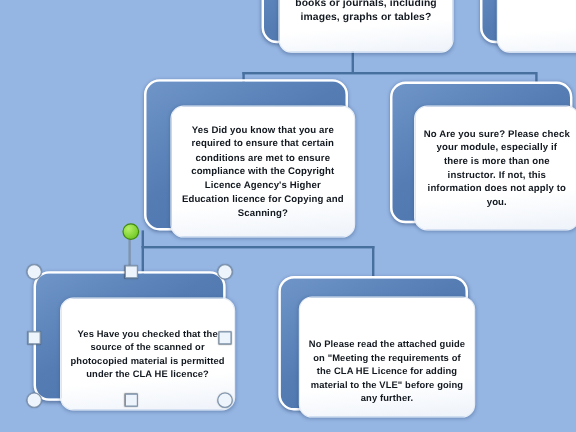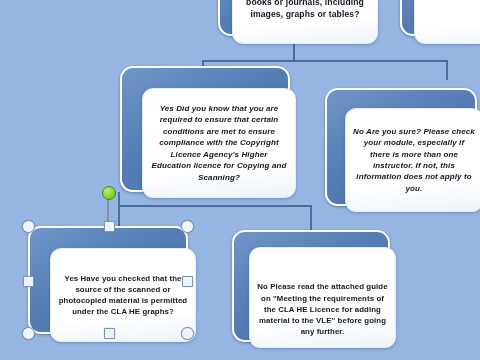--- a/index.html
+++ b/index.html
@@ -49,24 +49,24 @@
   
   #node-top{left:218px;top:-52px;width:152px;height:88px;}
   #node-top .card{left:14px;top:14px;right:-8px;bottom:-8px;}
   #node-top p{font-size:8.6px;line-height:11.5px;}
 
   #node-topright{left:400px;top:-50px;width:150px;height:86px;}
   #node-topright .card{left:14px;top:14px;right:-8px;bottom:-8px;}
   #node-topright p{font-size:8.6px;line-height:11.5px;}
 
   #node-midleft{left:120px;top:66px;width:170px;height:126px;}
-  #node-midleft .card{left:22px;top:22px;right:-6px;bottom:-6px;font-style:italic;}
+  #node-midleft .card{left:22px;top:22px;right:-6px;bottom:-6px;}
   #node-midleft p{font-size:8px;line-height:11.4px;}
 
-  #node-midright{left:325px;top:88px;width:152px;height:118px;font-style:italic;}
+  #node-midright{left:325px;top:68px;width:152px;height:118px;}
   #node-midright .card{left:20px;top:20px;right:-6px;bottom:-6px;}
   #node-midright p{font-size:8px;line-height:11.4px;}
 
   #node-botleft{left:28px;top:226px;width:160px;height:108px;}
   #node-botleft .card{left:22px;top:22px;right:-8px;bottom:-8px;}
   #node-botleft p{font-size:7.8px;line-height:11.2px;}
 
   #node-botright{left:232px;top:230px;width:158px;height:112px;}
   #node-botright .card{left:17px;top:17px;right:-6px;bottom:-6px;}
   #node-botright p{font-size:7.8px;line-height:11.2px;margin-top:24px;}
@@ -126,21 +126,21 @@
   <div class="node" id="node-midright">
     <div class="plate"></div>
     <div class="card">
       <p>No Are you sure? Please check your module, especially if there is more than one instructor. If not, this information does not apply to you.</p>
     </div>
   </div>
 
   <div class="node" id="node-botleft">
     <div class="plate"></div>
     <div class="card">
-      <p>Yes Have you checked that the source of the scanned or photocopied material is permitted under the CLA HE graphs?</p>
+      <p>Yes Have you checked that the source of the scanned or photocopied material is permitted under the CLA HE licence?</p>
     </div>
   </div>
 
   <div class="node" id="node-botright">
     <div class="plate"></div>
     <div class="card">
       <p>No Please read the attached guide on "Meeting the requirements of the CLA HE Licence for adding material to the VLE" before going any further.</p>
     </div>
   </div>
 

